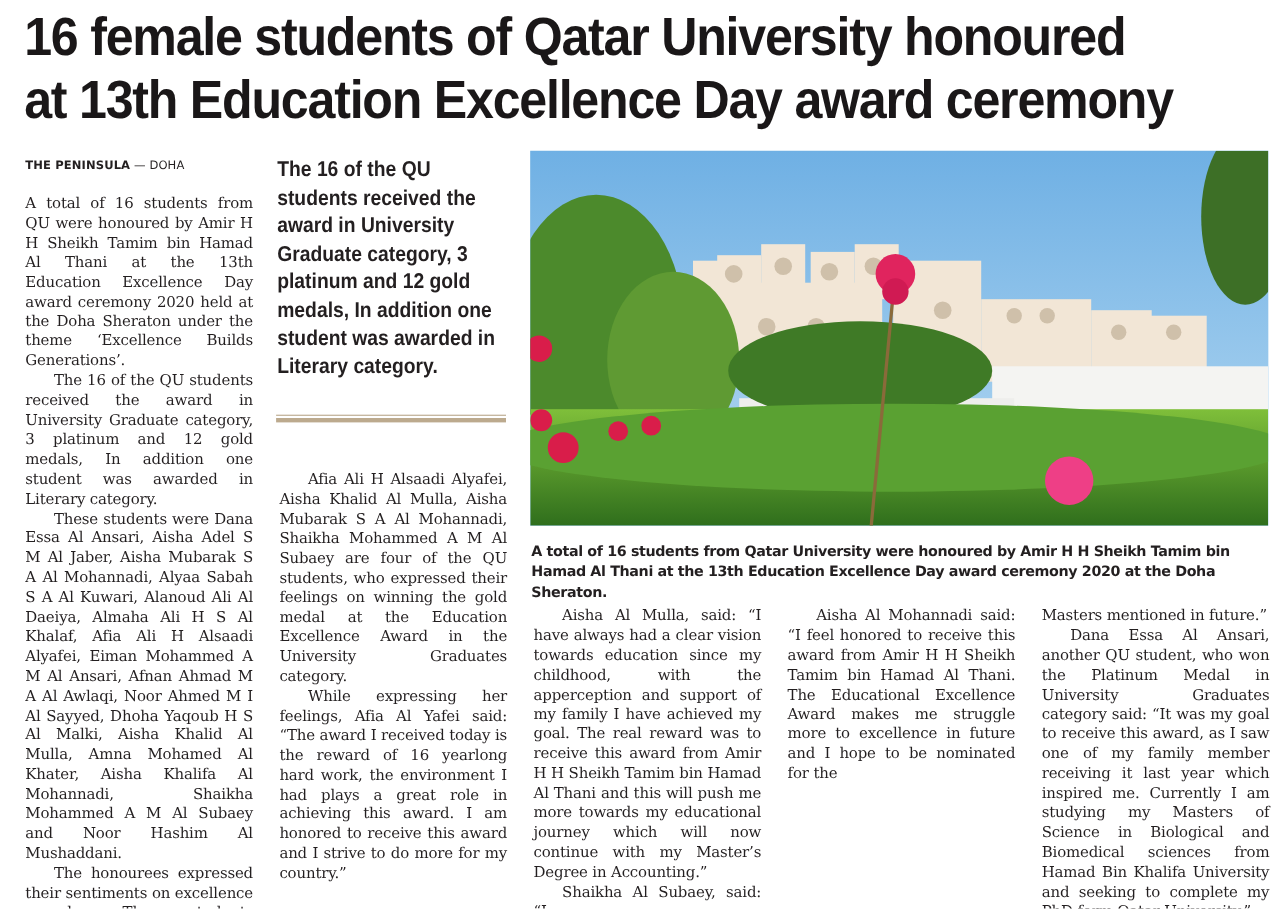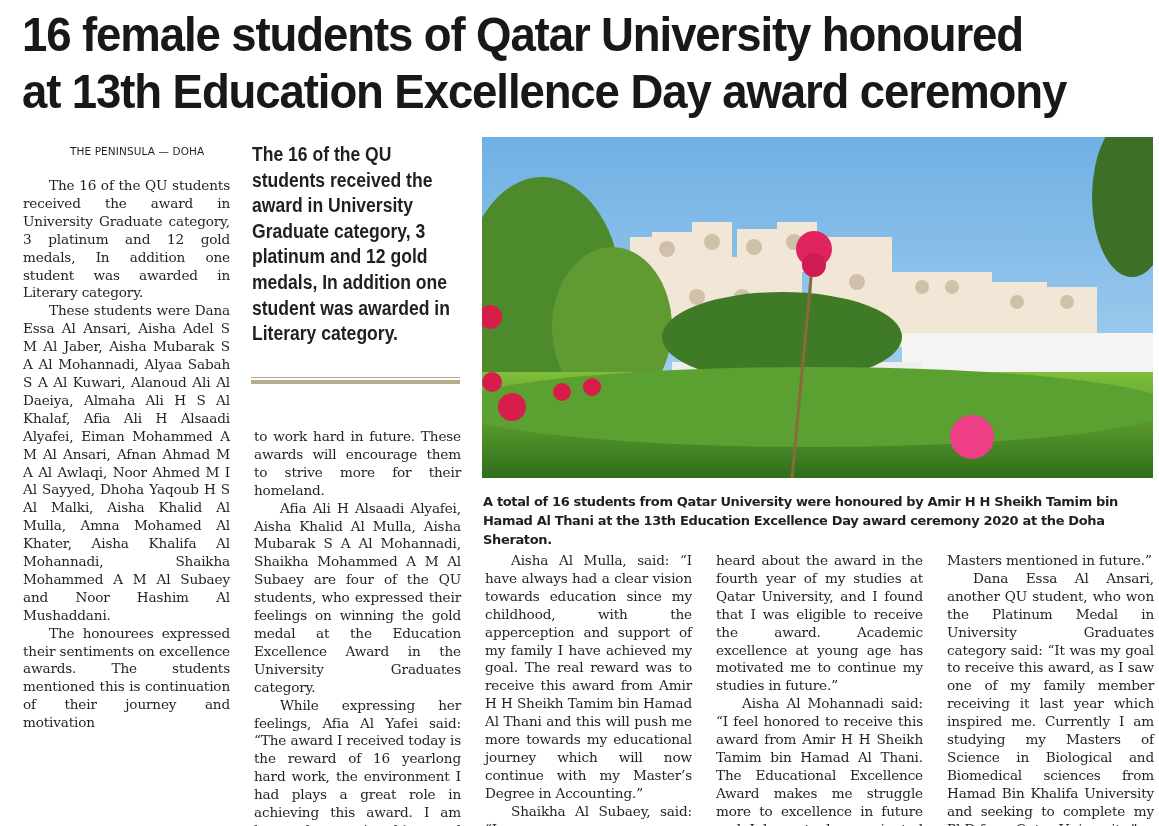--- a/index.html
+++ b/index.html
@@ -12,21 +12,21 @@
     font-size: 49px; line-height: 57px; letter-spacing: -1.2px;
     color: #1a1718; transform: scaleX(0.93); transform-origin: left top;
     white-space: nowrap;
   }
   .headline div { display: block; }
 
   .byline {
     position: absolute; left: 23px; top: 145px;
     font-family: "DejaVu Sans", sans-serif; font-size: 10.5px; letter-spacing: 0.1px;
   }
-  .byline .pub { font-weight: normal; margin-left: 47px; }
+  .byline .pub { font-weight: bold; }
 
   .col {
     position: absolute; font-size: 13.6px; line-height: 17.9px;
     text-align: justify; hyphens: auto; letter-spacing: -0.15px;
   }
   .col p { text-indent: 0; }
   .col p.ind { text-indent: 26px; }
 
   #col1 { left: 23px; top: 177px; width: 207px; }
   #col2 { left: 254px; top: 428px; width: 207px; }
@@ -64,33 +64,33 @@
 <h1 class="headline">
   <div>16 female students of Qatar University honoured</div>
   <div>at 13th Education Excellence Day award ceremony</div>
 </h1>
 
 <div class="byline">
   <span class="pub">THE PENINSULA</span><span> — </span><span>DOHA</span>
 </div>
 
 <div class="col" id="col1">
+  <p>A total of 16 students from QU were honoured by Amir H H Sheikh Tamim bin Hamad Al Thani at the 13th Education Excellence Day award ceremony 2020 held at the Doha Sheraton under the theme ‘Excellence Builds Generations’.</p>
   <p class="ind">The 16 of the QU students received the award in University Graduate category, 3 platinum and 12 gold medals, In addition one student was awarded in Literary category.</p>
   <p class="ind">These students were Dana Essa Al Ansari, Aisha Adel S M Al Jaber, Aisha Mubarak S A Al Mohannadi, Alyaa Sabah S A Al Kuwari, Alanoud Ali Al Daeiya, Almaha Ali H S Al Khalaf, Afia Ali H Alsaadi Alyafei, Eiman Mohammed A M Al Ansari, Afnan Ahmad M A Al Awlaqi, Noor Ahmed M I Al Sayyed, Dhoha Yaqoub H S Al Malki, Aisha Khalid Al Mulla, Amna Mohamed Al Khater, Aisha Khalifa Al Mohannadi, Shaikha Mohammed A M Al Subaey and Noor Hashim Al Mushaddani.</p>
   <p class="ind">The honourees expressed their sentiments on excellence awards. The students mentioned this is continuation of their journey and motivation</p>
 </div>
 
 <div class="pullquote">The 16 of the QU students received the award in University Graduate category, 3 platinum and 12 gold medals, In addition one student was awarded in Literary category.</div>
 <div class="pq-rule">
   <div class="thin"></div>
   <div class="thick"></div>
 </div>
 
 <div class="col" id="col2">
-  <p>to work hard in future. These awards will encourage them to strive more for their homeland.</p>
   <p class="ind">Afia Ali H Alsaadi Alyafei, Aisha Khalid Al Mulla, Aisha Mubarak S A Al Mohannadi, Shaikha Mohammed A M Al Subaey are four of the QU students, who expressed their feelings on winning the gold medal at the Education Excellence Award in the University Graduates category.</p>
   <p class="ind">While expressing her feelings, Afia Al Yafei said: “The award I received today is the reward of 16 yearlong hard work, the environment I had plays a great role in achieving this award. I am honored to receive this award and I strive to do more for my country.”</p>
 </div>
 
 <div class="photo">
   <svg width="671" height="341" viewBox="0 0 671 341">
     <defs>
       <linearGradient id="sky" x1="0" y1="0" x2="0" y2="1">
         <stop offset="0" stop-color="#6fb0e4"></stop>
         <stop offset="1" stop-color="#b7daf2"></stop>
@@ -154,20 +154,19 @@
 </div>
 
 <div class="caption">A total of 16 students from Qatar University were honoured by Amir H H Sheikh Tamim bin Hamad Al Thani at the 13th Education Excellence Day award ceremony 2020 at the Doha Sheraton.</div>
 
 <div class="col" id="col3">
   <p class="ind">Aisha Al Mulla, said: “I have always had a clear vision towards education since my childhood, with the apperception and support of my family I have achieved my goal. The real reward was to receive this award from Amir H H Sheikh Tamim bin Hamad Al Thani and this will push me more towards my educational journey which will now continue with my Master’s Degree in Accounting.”</p>
   <p class="ind">Shaikha Al Subaey, said: “I</p>
 </div>
 
 <div class="col" id="col4">
-  <p>heard about the award in the fourth year of my studies at Qatar University, and I found that I was eligible to receive the award. Academic excellence at young age has motivated me to continue my studies in future.”</p>
   <p class="ind">Aisha Al Mohannadi said: “I feel honored to receive this award from Amir H H Sheikh Tamim bin Hamad Al Thani. The Educational Excellence Award makes me struggle more to excellence in future and I hope to be nominated for the</p>
 </div>
 
 <div class="col" id="col5">
   <p>Masters mentioned in future.”</p>
   <p class="ind">Dana Essa Al Ansari, another QU student, who won the Platinum Medal in University Graduates category said: “It was my goal to receive this award, as I saw one of my family member receiving it last year which inspired me. Currently I am studying my Masters of Science in Biological and Biomedical sciences from Hamad Bin Khalifa University and seeking to complete my PhD form Qatar University.”</p>
 </div>
 
 </body></html>

